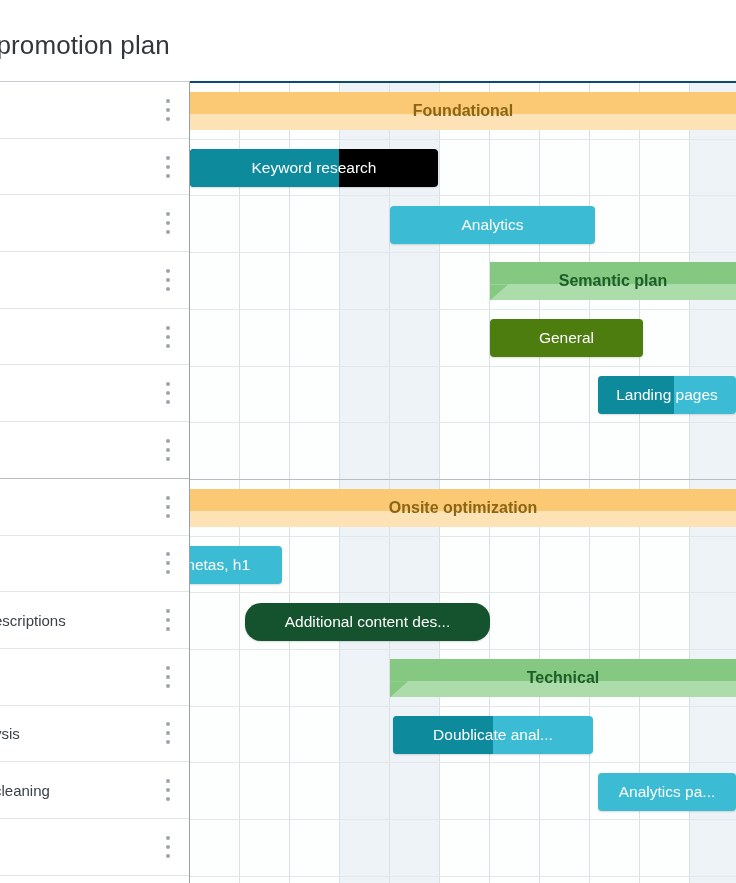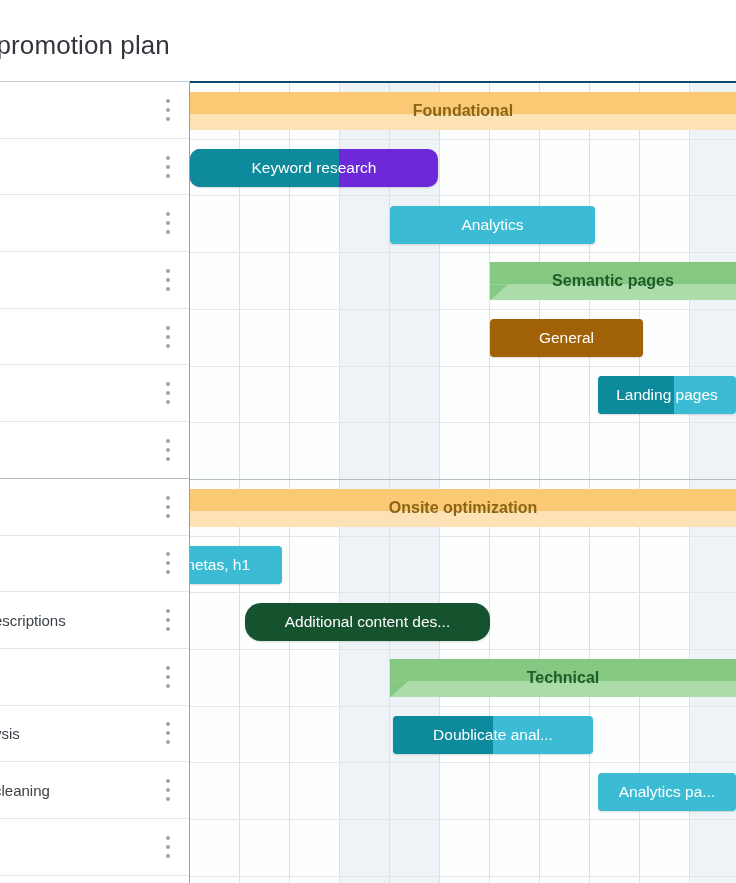--- a/index.html
+++ b/index.html
@@ -312,37 +312,37 @@
       <div class="col" style="left: 400px;"></div>
       <div class="col" style="left: 450px;"></div>
       <div class="col weekend" style="left: 500px;"></div>
       <div class="rowline" style="top: 55.7px;"></div>
       <div class="pbar" style="left: 0px; width: 546px; top: 9.35px;">
         <div class="pbar-top"></div>
         <div class="pbar-bot"></div>
         <div class="pbar-label">Foundational</div>
       </div>
       <div class="rowline" style="top: 112.4px;"></div>
-      <div class="bar" style="left: 0px; width: 248px; top: 66.05px; background: #6d28d9; border-radius: 10px;">
+      <div class="bar" style="left: 0px; width: 248px; top: 66.05px; background: #000000;">
         <div class="progress" style="width: 60%; background: rgb(13, 138, 156);"></div>
         <div class="bar-label">Keyword research</div>
       </div>
       <div class="rowline" style="top: 169.1px;"></div>
       <div class="bar" style="left: 200px; width: 205px; top: 122.75px; background: rgb(59, 188, 212);">
         <div class="bar-label">Analytics</div>
       </div>
       <div class="rowline" style="top: 225.8px;"></div>
       <div class="sbar" style="left: 300px; width: 246px; top: 179.45px;">
         <div class="sbar-top"></div>
         <div class="sbar-bot"></div>
         <div class="sbar-taper"></div>
-        <div class="sbar-label">Semantic pages</div>
+        <div class="sbar-label">Semantic plan</div>
       </div>
       <div class="rowline" style="top: 282.5px;"></div>
-      <div class="bar" style="left: 300px; width: 153px; top: 236.15px; background: #a16207;">
+      <div class="bar" style="left: 300px; width: 153px; top: 236.15px; background: #4d7c0f;">
         <div class="bar-label">General</div>
       </div>
       <div class="rowline" style="top: 339.2px;"></div>
       <div class="bar" style="left: 408px; width: 138px; top: 292.85px; background: rgb(59, 188, 212);">
         <div class="progress" style="width: 55%; background: rgb(13, 138, 156);"></div>
         <div class="bar-label">Landing pages</div>
       </div>
       <div class="rowline strong" style="top: 395.9px;"></div>
       <div class="rowline" style="top: 452.6px;"></div>
       <div class="pbar" style="left: 0px; width: 546px; top: 406.25px;">

